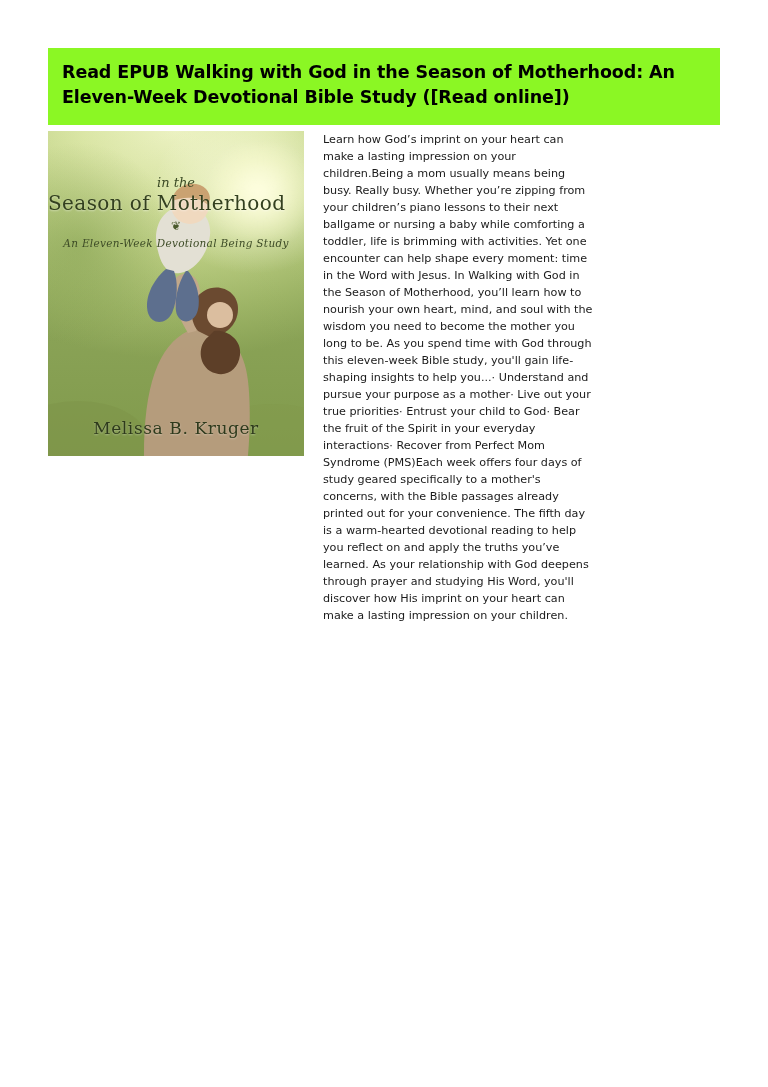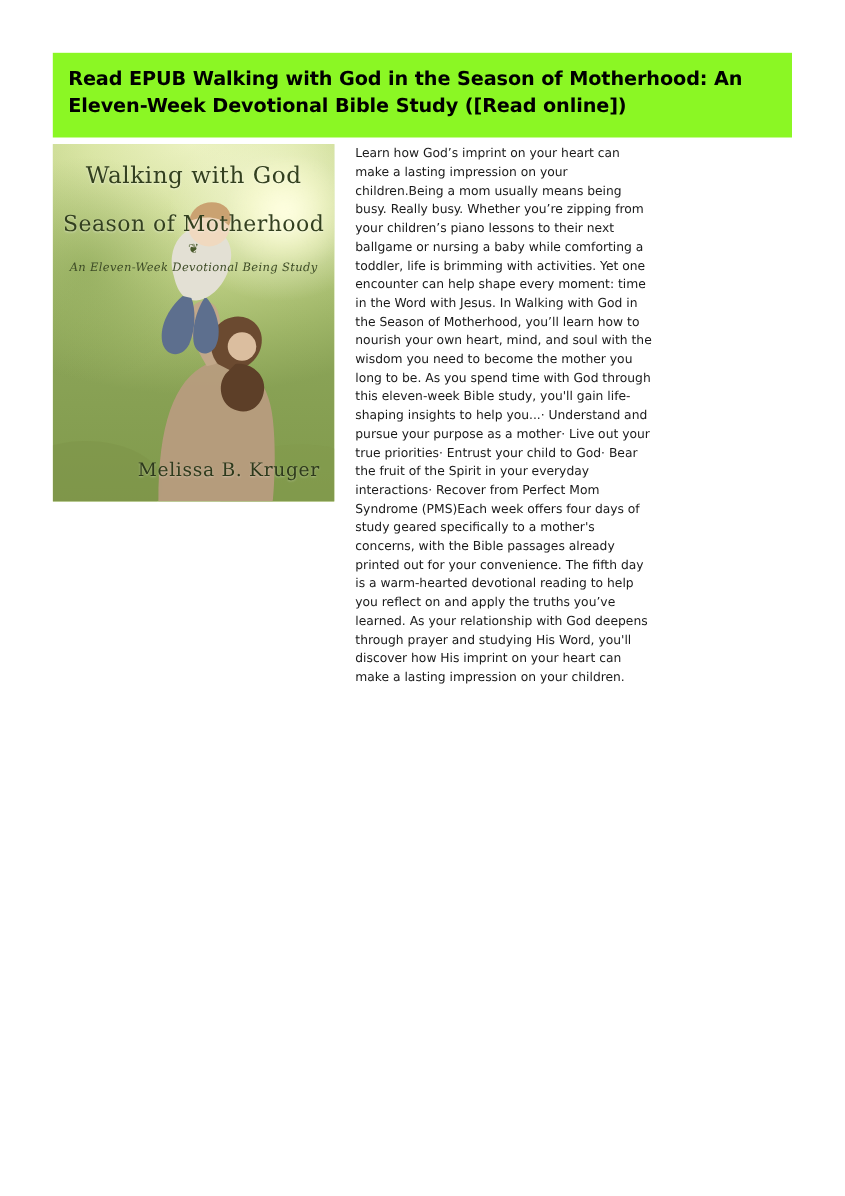--- a/index.html
+++ b/index.html
@@ -104,21 +104,20 @@
     font-family: "DejaVu Serif", serif;
     font-style: italic;
     font-size: 13px;
     color: #3b4a25;
   }
   .cover-title2 {
     position: absolute;
     left: 0;
     top: 60px;
     width: 100%;
-    text-align: center;
     font-family: "DejaVu Serif", serif;
     font-size: 20px;
     color: #33401f;
     letter-spacing: 0.4px;
     text-shadow: 0 1px 2px rgba(255,255,255,0.45);
   }
   .cover-flourish {
     position: absolute;
     left: 0;
     top: 88px;
@@ -144,21 +143,20 @@
     position: absolute;
     left: 0;
     bottom: 18px;
     width: 100%;
     text-align: center;
     font-family: "DejaVu Serif", serif;
     font-size: 17px;
     color: #2e3a1c;
     letter-spacing: 0.6px;
     text-shadow: 0 1px 2px rgba(255,255,255,0.35);
-    margin-left: 32px;
   }
   
   .fig {
     position: absolute;
     left: 0; top: 0; width: 100%; height: 100%;
   }
   .desc {
     position: absolute;
     left: 275px;
     top: 0px;
@@ -203,21 +201,21 @@
 
           <path d="M118 138 C 104 150, 96 168, 100 182 C 104 194, 118 194, 124 182 C 130 168, 130 150, 126 140 Z" fill="#5d6f8e"></path>
           <path d="M140 140 C 150 152, 154 172, 148 184 C 142 194, 130 192, 128 180 C 126 166, 132 148, 138 140 Z" fill="#5d6f8e"></path>
 
           <circle cx="142" cy="74" r="19" fill="#f0d9bf"></circle>
           <path d="M124 70 C 126 56, 140 50, 152 54 C 162 58, 164 68, 160 74 C 150 64, 134 66, 124 70 Z" fill="#caa271"></path>
 
           <circle cx="172" cy="184" r="13" fill="#e8cbac" opacity="0.9"></circle>
         </svg>
 
-        <div class="cover-title1">Walking with God</div>
+        <div class="cover-title-in">in the</div>
         <div class="cover-title2">Season of Motherhood</div>
         <div class="cover-flourish">❦</div>
         <div class="cover-sub">An Eleven-Week Devotional Being Study</div>
         <div class="cover-author">Melissa B. Kruger</div>
       </div>
     </div>
 
     <div class="desc">Learn how God’s imprint on your heart can make a lasting impression on your children.Being a mom usually means being busy. Really busy. Whether you’re zipping from your children’s piano lessons to their next ballgame or nursing a baby while comforting a toddler, life is brimming with activities. Yet one encounter can help shape every moment: time in the Word with Jesus. In Walking with God in the Season of Motherhood, you’ll learn how to nourish your own heart, mind, and soul with the wisdom you need to become the mother you long to be. As you spend time with God through this eleven-week Bible study, you'll gain life-shaping insights to help you...· Understand and pursue your purpose as a mother· Live out your true priorities· Entrust your child to God· Bear the fruit of the Spirit in your everyday interactions· Recover from Perfect Mom Syndrome (PMS)Each week offers four days of study geared specifically to a mother's concerns, with the Bible passages already printed out for your convenience. The fifth day is a warm-hearted devotional reading to help you reflect on and apply the truths you’ve learned. As your relationship with God deepens through prayer and studying His Word, you'll discover how His imprint on your heart can make a lasting impression on your children.</div>
 
   </div>

